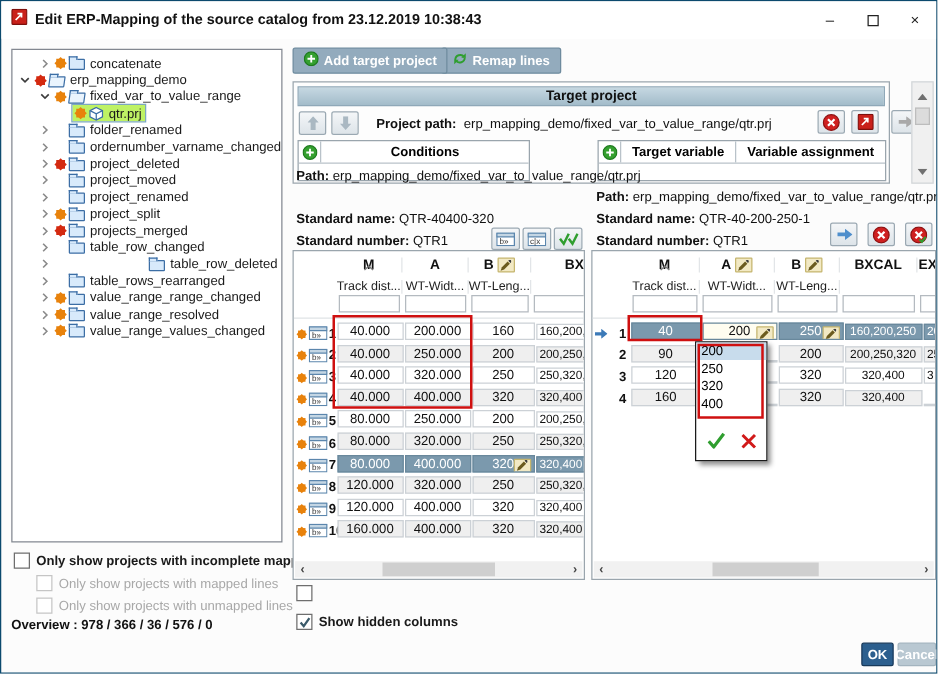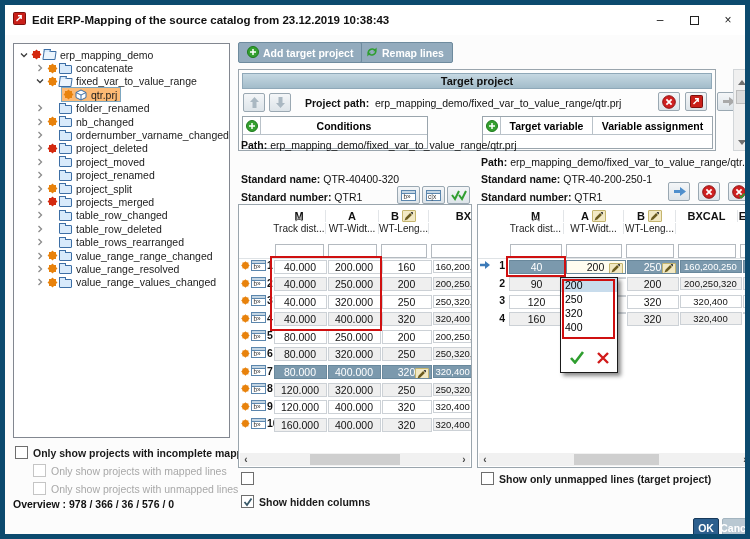--- a/index.html
+++ b/index.html
@@ -1,30 +1,30 @@
 <!DOCTYPE html>
 <html><head>
 <meta charset="utf-8">
 <style>
   *{box-sizing:border-box;margin:0;padding:0}
   html,body{background:#e6e6e6;font-family:"Liberation Sans",sans-serif}
-  .win{position:relative;width:750px;height:539px;background:#fcfcfc;border:5px solid #0c4a6e;overflow:hidden}
+  .win{position:relative;width:750px;height:539px;background:#fcfcfc;border:1px solid #0c4a6e;overflow:hidden}
 
   
   .titlebar{position:absolute;left:0;top:0;width:100%;height:30px;background:#fff;display:flex;align-items:center;padding-left:8px}
   .title{font-size:11.5px;font-weight:bold;color:#111;margin-left:6px;flex:1}
   .winbtn{width:34px;height:30px;display:flex;align-items:center;justify-content:center;font-size:12px;color:#222}
   .maxbox{width:9px;height:9px;border:1px solid #222;display:inline-block}
 
   
   .tree{position:absolute;left:8px;top:38px;width:217px;height:395px;border:1px solid #828790;background:#fff;padding-top:4px;overflow:hidden}
   .trow{display:flex;align-items:center;height:13.4px;font-size:10.5px;white-space:nowrap}
   .chev{width:12px;display:inline-flex;justify-content:center;flex:none}
   .hl{display:inline-flex;align-items:center;gap:2px;padding:0 3px 0 1px;height:13px}
-  .tsel .hl{background:#fdba74;outline:1px solid #7da7c0}
+  .tsel .hl{background:#bef264;outline:1px solid #7da7c0}
   .tlabel{color:#1a1a1a;padding-left:2px}
   .st{width:10px;height:10px;position:relative;flex:none;display:inline-block}
   .st.gear:before,.st.gear:after,.st.star:before,.st.star:after{content:"";position:absolute;left:1.5px;top:1.5px;width:7px;height:7px}
   .st.gear:before{background:#e8820c}
   .st.gear:after{background:#e8820c;transform:rotate(45deg)}
   .st.star:before{background:#d42a10}
   .st.star:after{background:#d42a10;transform:rotate(45deg)}
   .folder{width:13px;height:9px;background:#d8eafb;border:1px solid #3c6ea5;border-radius:1px;position:relative;margin-top:2px;flex:none}
   .folder:before{content:"";position:absolute;top:-3px;left:-1px;width:5px;height:2px;background:#d8eafb;border:1px solid #3c6ea5;border-bottom:none}
   .folder.open{background:#eaf4fd;transform:skewX(-8deg)}
@@ -54,21 +54,21 @@
   
   .vscroll{position:absolute;left:728px;top:64px;width:18px;height:82px;background:#f0f0f0;border:1px solid #d2d6d9;display:flex;flex-direction:column;align-items:center;justify-content:space-between;padding:1px}
   .vthumb{width:12px;height:14px;background:#dcdcdc;border:1px solid #bdbdbd}
   .hscroll{position:absolute;left:1px;right:1px;bottom:1px;height:13px;background:#f1f1f1;display:flex;align-items:center;font-size:10px;color:#444}
   .hthumb{position:absolute;top:1px;height:11px;background:#cfcfcf}
   .harrow{width:12px;text-align:center;font-weight:bold;flex:none}
 
   
   .gridbox{position:absolute;top:199px;height:264px;border:1px solid #9aa5ad;background:#fff;overflow:hidden}
   .grid{position:absolute;left:0;top:0;right:0;bottom:14px;overflow:hidden}
-  .hrow,.drow,.frow{display:flex;align-items:flex-start}
+  .hrow,.drow,.frow{display:flex;align-items:flex-end}
   .hcell{position:relative;display:flex;align-items:center;justify-content:center;gap:3px;flex:none;border-right:1px solid #e2e5e8}
   .hletter{font-size:11px;font-weight:bold;color:#111}
   .hlabel{font-size:10px;color:#222}
   .sortmark{position:absolute;top:-2px;left:50%;transform:translateX(-50%)}
   .frow{height:20px;border-bottom:1px solid #dfe3e6}
   .fcell{flex:none;padding:2px}
   .fcell input{width:100%;height:14px;border:1px solid #b4bac0;background:#fff}
   .drow{height:17.6px}
   .dcell{flex:none;position:relative;display:flex;align-items:center;justify-content:center;font-size:10.5px;color:#111;background:#fff;border:1px solid #ccd1d6;margin:0.5px;overflow:hidden}
   .drow.alt .dcell{background:#efefef}
@@ -107,42 +107,42 @@
         </svg></span>
     <span class="title">Edit ERP-Mapping of the source catalog from 23.12.2019 10:38:43</span>
     <span class="winbtn">–</span>
     <span class="winbtn">
         <span class="maxbox"></span>
       </span>
     <span class="winbtn">×</span>
   </div>
 
   <div class="tree" id="tree">
+      <div class="trow" style="padding-left: 20px;">
+        <span class="chev">
+          <svg width="8" height="8">
+            <polyline points="2.5,1 5.5,4 2.5,7" fill="none" stroke="#8a8a8a" stroke-width="1.3"></polyline>
+          </svg>
+        </span>
+        <span class="hl">
+          <span class="st gear"></span>
+          <span class="folder"></span>
+          <span class="tlabel">concatenate</span>
+        </span>
+      </div>
       <div class="trow" style="padding-left: 4px;">
         <span class="chev">
           <svg width="8" height="8">
             <polyline points="1,2.5 4,5.5 7,2.5" fill="none" stroke="#3c3c3c" stroke-width="1.3"></polyline>
           </svg>
         </span>
         <span class="hl">
           <span class="st star"></span>
           <span class="folder open"></span>
           <span class="tlabel">erp_mapping_demo</span>
-        </span>
-      </div>
-      <div class="trow" style="padding-left: 20px;">
-        <span class="chev">
-          <svg width="8" height="8">
-            <polyline points="2.5,1 5.5,4 2.5,7" fill="none" stroke="#8a8a8a" stroke-width="1.3"></polyline>
-          </svg>
-        </span>
-        <span class="hl">
-          <span class="st gear"></span>
-          <span class="folder"></span>
-          <span class="tlabel">concatenate</span>
         </span>
       </div>
       <div class="trow" style="padding-left: 20px;">
         <span class="chev">
           <svg width="8" height="8">
             <polyline points="1,2.5 4,5.5 7,2.5" fill="none" stroke="#3c3c3c" stroke-width="1.3"></polyline>
           </svg>
         </span>
         <span class="hl">
           <span class="st gear"></span>
@@ -175,110 +175,98 @@
           <span class="tlabel">folder_renamed</span>
         </span>
       </div>
       <div class="trow" style="padding-left: 20px;">
         <span class="chev">
           <svg width="8" height="8">
             <polyline points="2.5,1 5.5,4 2.5,7" fill="none" stroke="#8a8a8a" stroke-width="1.3"></polyline>
           </svg>
         </span>
         <span class="hl">
+          <span class="st"></span>
+          <span class="folder"></span>
+          <span class="tlabel">ordernumber_varname_changed</span>
+        </span>
+      </div>
+      <div class="trow" style="padding-left: 20px;">
+        <span class="chev">
+          <svg width="8" height="8">
+            <polyline points="2.5,1 5.5,4 2.5,7" fill="none" stroke="#8a8a8a" stroke-width="1.3"></polyline>
+          </svg>
+        </span>
+        <span class="hl">
+          <span class="st star"></span>
+          <span class="folder"></span>
+          <span class="tlabel">project_deleted</span>
+        </span>
+      </div>
+      <div class="trow" style="padding-left: 20px;">
+        <span class="chev">
+          <svg width="8" height="8">
+            <polyline points="2.5,1 5.5,4 2.5,7" fill="none" stroke="#8a8a8a" stroke-width="1.3"></polyline>
+          </svg>
+        </span>
+        <span class="hl">
+          <span class="st"></span>
+          <span class="folder"></span>
+          <span class="tlabel">project_moved</span>
+        </span>
+      </div>
+      <div class="trow" style="padding-left: 20px;">
+        <span class="chev">
+          <svg width="8" height="8">
+            <polyline points="2.5,1 5.5,4 2.5,7" fill="none" stroke="#8a8a8a" stroke-width="1.3"></polyline>
+          </svg>
+        </span>
+        <span class="hl">
+          <span class="st"></span>
+          <span class="folder"></span>
+          <span class="tlabel">project_renamed</span>
+        </span>
+      </div>
+      <div class="trow" style="padding-left: 20px;">
+        <span class="chev">
+          <svg width="8" height="8">
+            <polyline points="2.5,1 5.5,4 2.5,7" fill="none" stroke="#8a8a8a" stroke-width="1.3"></polyline>
+          </svg>
+        </span>
+        <span class="hl">
           <span class="st gear"></span>
           <span class="folder"></span>
-          <span class="tlabel">nb_changed</span>
+          <span class="tlabel">project_split</span>
+        </span>
+      </div>
+      <div class="trow" style="padding-left: 20px;">
+        <span class="chev">
+          <svg width="8" height="8">
+            <polyline points="2.5,1 5.5,4 2.5,7" fill="none" stroke="#8a8a8a" stroke-width="1.3"></polyline>
+          </svg>
+        </span>
+        <span class="hl">
+          <span class="st star"></span>
+          <span class="folder"></span>
+          <span class="tlabel">projects_merged</span>
         </span>
       </div>
       <div class="trow" style="padding-left: 20px;">
         <span class="chev">
           <svg width="8" height="8">
             <polyline points="2.5,1 5.5,4 2.5,7" fill="none" stroke="#8a8a8a" stroke-width="1.3"></polyline>
           </svg>
         </span>
         <span class="hl">
           <span class="st"></span>
           <span class="folder"></span>
-          <span class="tlabel">ordernumber_varname_changed</span>
-        </span>
-      </div>
-      <div class="trow" style="padding-left: 20px;">
-        <span class="chev">
-          <svg width="8" height="8">
-            <polyline points="2.5,1 5.5,4 2.5,7" fill="none" stroke="#8a8a8a" stroke-width="1.3"></polyline>
-          </svg>
-        </span>
-        <span class="hl">
-          <span class="st star"></span>
-          <span class="folder"></span>
-          <span class="tlabel">project_deleted</span>
-        </span>
-      </div>
-      <div class="trow" style="padding-left: 20px;">
-        <span class="chev">
-          <svg width="8" height="8">
-            <polyline points="2.5,1 5.5,4 2.5,7" fill="none" stroke="#8a8a8a" stroke-width="1.3"></polyline>
-          </svg>
-        </span>
-        <span class="hl">
-          <span class="st"></span>
-          <span class="folder"></span>
-          <span class="tlabel">project_moved</span>
-        </span>
-      </div>
-      <div class="trow" style="padding-left: 20px;">
-        <span class="chev">
-          <svg width="8" height="8">
-            <polyline points="2.5,1 5.5,4 2.5,7" fill="none" stroke="#8a8a8a" stroke-width="1.3"></polyline>
-          </svg>
-        </span>
-        <span class="hl">
-          <span class="st"></span>
-          <span class="folder"></span>
-          <span class="tlabel">project_renamed</span>
-        </span>
-      </div>
-      <div class="trow" style="padding-left: 20px;">
-        <span class="chev">
-          <svg width="8" height="8">
-            <polyline points="2.5,1 5.5,4 2.5,7" fill="none" stroke="#8a8a8a" stroke-width="1.3"></polyline>
-          </svg>
-        </span>
-        <span class="hl">
-          <span class="st gear"></span>
-          <span class="folder"></span>
-          <span class="tlabel">project_split</span>
-        </span>
-      </div>
-      <div class="trow" style="padding-left: 20px;">
-        <span class="chev">
-          <svg width="8" height="8">
-            <polyline points="2.5,1 5.5,4 2.5,7" fill="none" stroke="#8a8a8a" stroke-width="1.3"></polyline>
-          </svg>
-        </span>
-        <span class="hl">
-          <span class="st star"></span>
-          <span class="folder"></span>
-          <span class="tlabel">projects_merged</span>
-        </span>
-      </div>
-      <div class="trow" style="padding-left: 20px;">
-        <span class="chev">
-          <svg width="8" height="8">
-            <polyline points="2.5,1 5.5,4 2.5,7" fill="none" stroke="#8a8a8a" stroke-width="1.3"></polyline>
-          </svg>
-        </span>
-        <span class="hl">
-          <span class="st"></span>
-          <span class="folder"></span>
           <span class="tlabel">table_row_changed</span>
         </span>
       </div>
-      <div class="trow" style="padding-left: 20px;">
+      <div class="trow" style="padding-left: 20px; justify-content: space-between;">
         <span class="chev">
           <svg width="8" height="8">
             <polyline points="2.5,1 5.5,4 2.5,7" fill="none" stroke="#8a8a8a" stroke-width="1.3"></polyline>
           </svg>
         </span>
         <span class="hl">
           <span class="st"></span>
           <span class="folder"></span>
           <span class="tlabel">table_row_deleted</span>
         </span>
@@ -991,20 +979,16 @@
     <span class="cb"></span>
   </div>
   <div class="cbrow" style="left:236px;top:490px">
     <span class="cb">
         <svg width="10" height="10">
           <polyline points="1.5,5 4,8 8.5,1.5" stroke="#3a5a6a" stroke-width="1.8" fill="none"></polyline>
         </svg>
       </span>
     <span>Show hidden columns</span>
   </div>
-  <div class="cbrow" style="left:476px;top:467px">
-    <span class="cb"></span>
-    <span>Show only unmapped lines (target project)</span>
-  </div>
 
   <button class="okbtn">OK</button>
   <button class="cancelbtn">Cancel</button>
 </div>
 
 </body></html>

